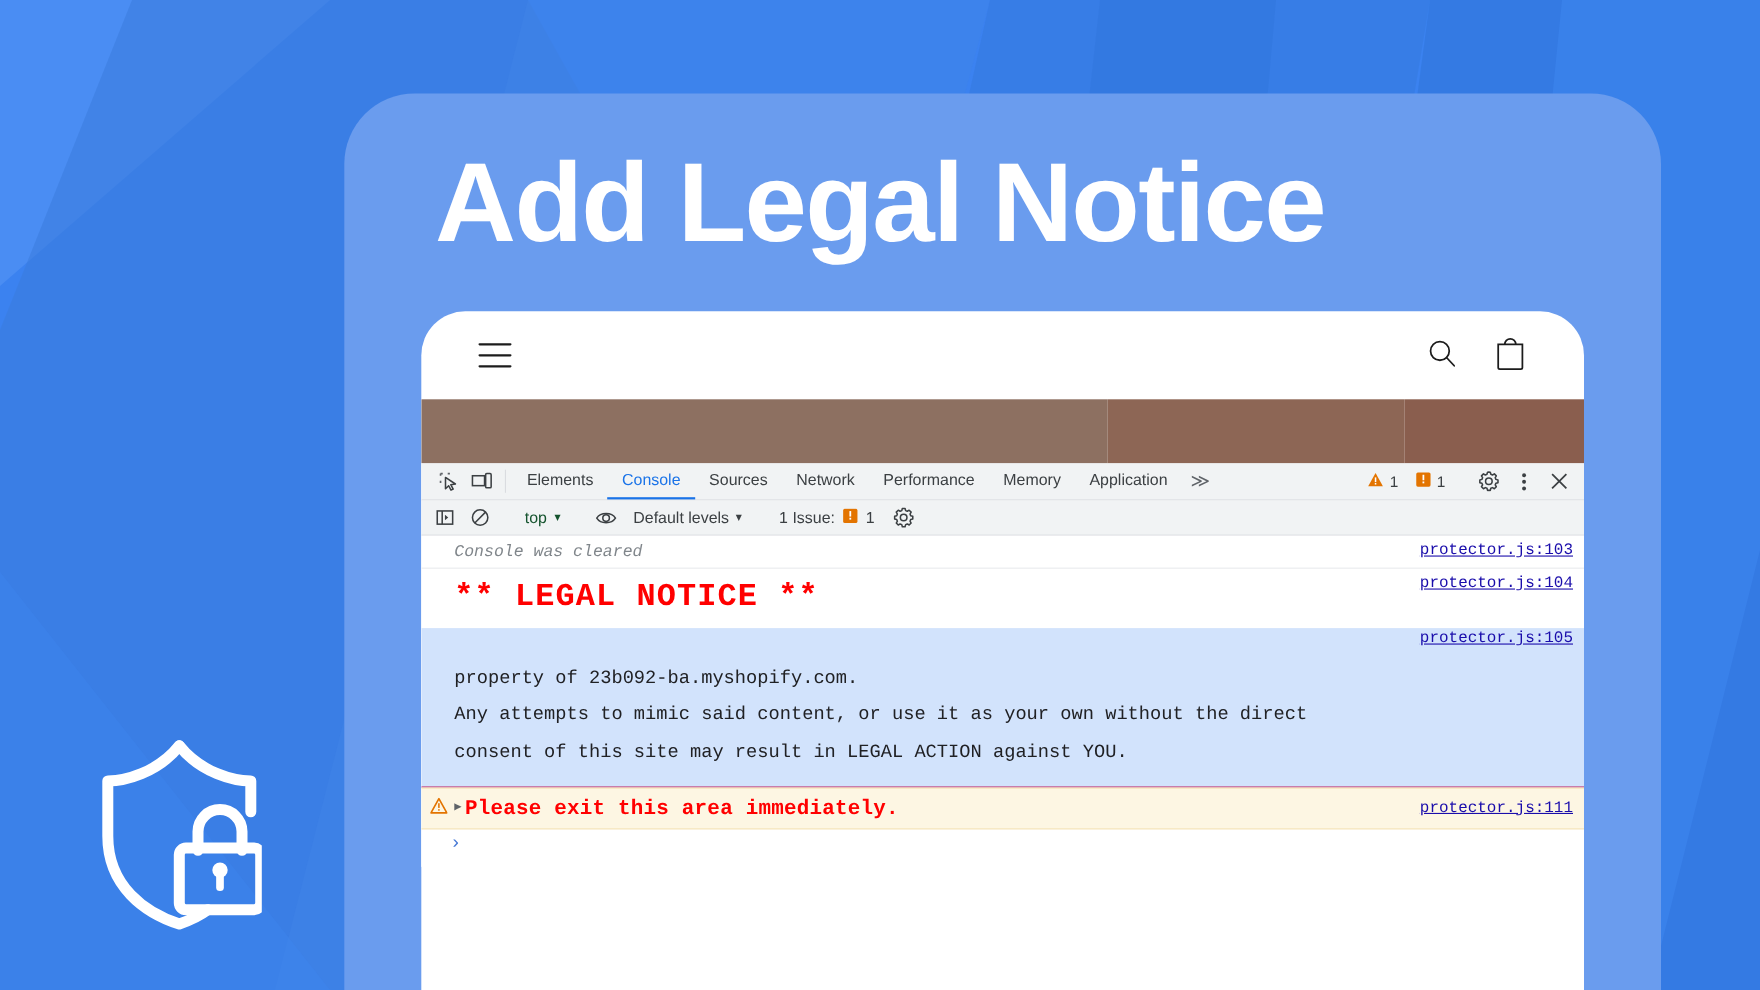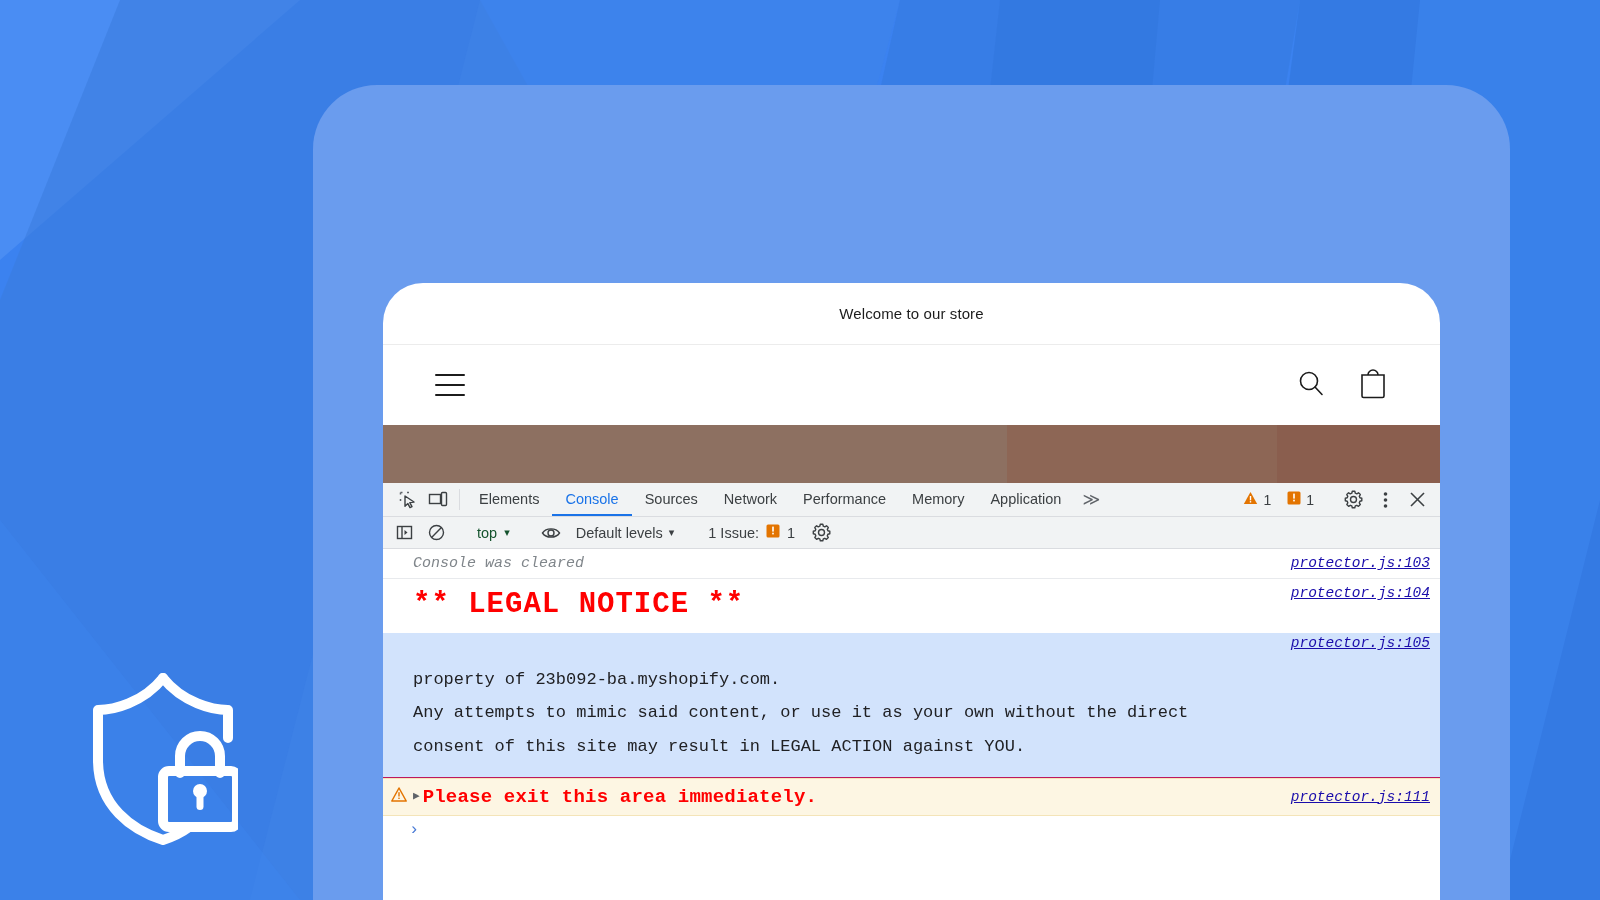--- a/index.html
+++ b/index.html
@@ -186,21 +186,20 @@
   }
   .msg-src {
     position: absolute;
     right: 10px; top: 6px;
     font-family: "Liberation Mono", monospace;
     font-size: 14.5px;
     color: #1a0dab;
     text-decoration: underline;
     cursor: pointer;
     white-space: nowrap;
-    font-style: italic;
   }
   .msg-cleared {
     color: #80868b;
     font-style: italic;
     font-size: 15px;
   }
   .msg-legal {
     color: #ff0000;
     font-weight: bold;
     font-size: 29px;
@@ -260,37 +259,35 @@
     <polygon points="480,0 900,0 760,520 330,900 250,900" fill="#3f84e8" opacity="0.5"></polygon>
     <polygon points="900,0 1300,0 1150,900 700,900" fill="#3478da" opacity="0.45"></polygon>
     <polygon points="1300,0 1600,0 1600,900 1180,900" fill="#2f74d8" opacity="0.55"></polygon>
     <polygon points="1420,0 1600,0 1600,500 1500,900 1330,900" fill="#3e86ef" opacity="0.6"></polygon>
     <polygon points="0,520 300,900 0,900" fill="#3e86ef" opacity="0.4"></polygon>
     <polygon points="1000,0 1160,0 1080,900 900,900" fill="#2e72d6" opacity="0.35"></polygon>
   </svg>
 
   <div id="device-card"></div>
 
+  <div id="headline">Add Legal Notice</div>
 
   <div id="shield-badge">
     <svg viewBox="0 0 150 180" width="150" height="180">
       <path d="M75 10 C 55 35, 25 42, 10 42 L10 92 C10 138, 44 162, 75 172 C 84 169, 93 165, 101 159" fill="none" stroke="#ffffff" stroke-width="10" stroke-linecap="round" stroke-linejoin="round"></path>
       <path d="M75 10 C 95 35, 125 42, 140 42 L140 70" fill="none" stroke="#ffffff" stroke-width="10" stroke-linecap="round" stroke-linejoin="round"></path>
       <path d="M92 105 L92 88 A20 20 0 0 1 132 88 L132 105" fill="none" stroke="#ffffff" stroke-width="10" stroke-linecap="round"></path>
       <rect x="75" y="103" width="74" height="56" rx="6" fill="none" stroke="#ffffff" stroke-width="10"></rect>
       <circle cx="112" cy="123" r="7" fill="#ffffff"></circle>
       <rect x="108.5" y="124" width="7" height="18" rx="3.5" fill="#ffffff"></rect>
     </svg>
   </div>
 
   <div id="browser-window">
 
-    <div id="announcement-bar">
-      <span>Welcome to our store</span>
-    </div>
 
     <div id="store-header">
       <div id="hamburger-icon">
         <i></i>
           <i></i>
           <i></i>
       </div>
       <div id="header-actions">
         <span>
           <svg width="30" height="30" viewBox="0 0 30 30">

